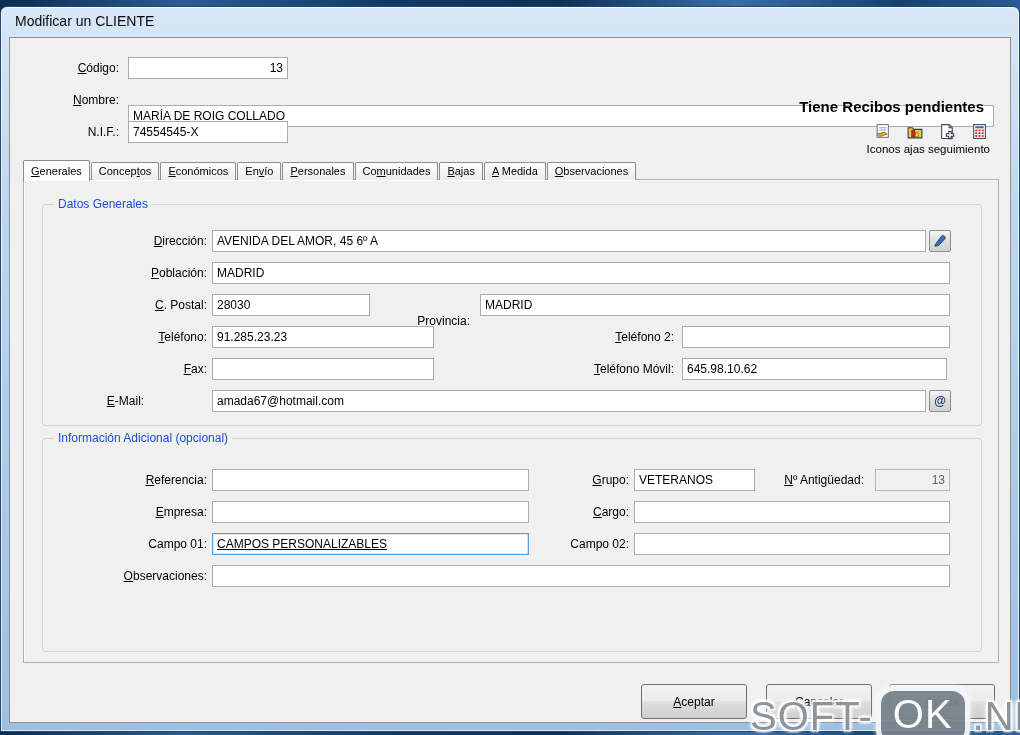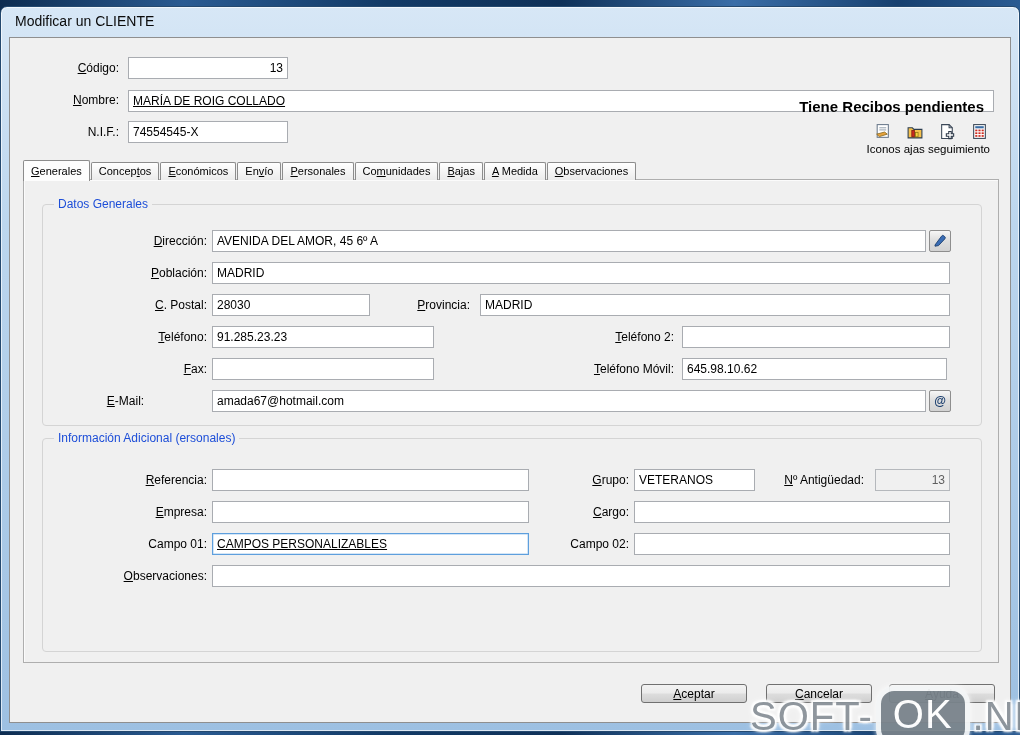--- a/index.html
+++ b/index.html
@@ -50,21 +50,21 @@
   }
   .group { position:absolute; border:1px solid #d4d4d4; border-radius:4px; }
   .group-title { position:absolute; top:-8px; left:11px; background:#f0f0f0; padding:0 4px; font-size:12px; color:#1d4ed8; height:15px; line-height:15px; }
   .mini-btn {
     position:absolute; width:22px; height:22px; border:1px solid #8e8e8e; border-radius:2px;
     background:linear-gradient(180deg,#f6f6f6,#dfdfdf 45%,#d2d2d2);
     display:flex; align-items:center; justify-content:center; cursor:default;
     font-size:12px; font-weight:bold; color:#1a3e6e; padding:0;
   }
   .btn {
-    position:absolute; width:106px; height:19px; font-family:"Liberation Sans", sans-serif;
+    position:absolute; width:106px; height:35px; font-family:"Liberation Sans", sans-serif;
     font-size:12px; color:#000; border:1px solid #707070; border-radius:3px;
     background:linear-gradient(180deg,#f2f2f2 0%,#ebebeb 48%,#dddddd 52%,#cfcfcf 100%);
   }
   .watermark {
     position:absolute; left:750px; top:686px; display:flex; align-items:center;
     font-size:40px; font-weight:normal; letter-spacing:1px; color:#8a9299;
     text-shadow:-2px -2px 2px #fff, 2px -2px 2px #fff, -2px 2px 2px #fff, 2px 2px 2px #fff, 0 0 6px #fff;
     z-index:50; opacity:.95;
   }
   .wm-ok {
@@ -80,21 +80,21 @@
 <div class="dialog">
   <div class="titlebar">
     <span class="title-text">Modificar un CLIENTE</span>
   </div>
 
   <div class="content">
 
     <label class="lbl" style="left:8px;top:19px;width:101px;"><u>C</u>ódigo:</label>
     <input class="txt ra" style="left: 118px; top: 19px; width: 160px;" value="13">
     <label class="lbl" style="left:8px;top:51px;width:101px;"><u>N</u>ombre:</label>
-    <input class="txt" style="left: 118px; top: 52px; width: 866px; text-decoration: underline;" value="MARÍA DE ROIG COLLADO">
+    <input class="txt" style="left: 118px; top: 67px; width: 866px;" value="MARÍA DE ROIG COLLADO">
     <label class="lbl" style="left:8px;top:83px;width:101px;">N.I.F.:</label>
     <input class="txt" style="left: 118px; top: 83px; width: 160px;" value="74554545-X">
 
     <div class="status" style="right:26px;top:13px;margin-top:47px;">Tiene Recibos pendientes</div>
 
     <div class="icon-row" style="right:22px;top:85px;">
       <span>
         <svg width="17" height="17" viewBox="0 0 16 16">
           <rect x="3" y="1.5" width="10.5" height="12" fill="#ffffff" stroke="#6b7a8c" stroke-width="1"></rect>
           <line x1="5" y1="4.5" x2="11.5" y2="4.5" stroke="#9aa6b2" stroke-width="1"></line>
@@ -160,41 +160,41 @@
             <path d="M2 12 L8.5 3.2 a1.6 1.6 0 0 1 2.4 -.3 l.8 .7 a1.6 1.6 0 0 1 .1 2.3 L5.5 12.6 L2 13.2 Z" fill="#3a6db5" stroke="#1d3f6e" stroke-width="0.9"></path>
           </svg>
         </span>
       </button>
 
       <label class="lbl" style="left:20px;top:82px;width:163px;"><u>P</u>oblación:</label>
       <input class="txt" style="left: 188px; top: 82px; width: 738px;" value="MADRID">
 
       <label class="lbl" style="left:20px;top:114px;width:163px;"><u>C</u>. Postal:</label>
       <input class="txt" style="left: 188px; top: 114px; width: 158px;" value="28030">
-      <label class="lbl" style="left:330px;top:114px;width:116px;"><u>P</u>rovincia:</label>
+      <label class="lbl" style="left:330px;top:130px;width:116px;"><u>P</u>rovincia:</label>
       <input class="txt" style="left: 456px; top: 114px; width: 470px;" value="MADRID">
 
       <label class="lbl" style="left:20px;top:146px;width:163px;"><u>T</u>eléfono:</label>
       <input class="txt" style="left: 188px; top: 146px; width: 222px;" value="91.285.23.23">
       <label class="lbl" style="left:490px;top:146px;width:160px;"><u>T</u>eléfono 2:</label>
       <input class="txt" style="left: 658px; top: 146px; width: 268px;" value="">
 
       <label class="lbl" style="left:20px;top:178px;width:163px;"><u>F</u>ax:</label>
       <input class="txt" style="left: 188px; top: 178px; width: 222px;" value="">
       <label class="lbl" style="left:490px;top:178px;width:160px;"><u>T</u>eléfono Móvil:</label>
       <input class="txt" style="left: 658px; top: 178px; width: 265px;" value="645.98.10.62">
 
       <label class="lbl" style="left:20px;top:210px;width:163px;text-align:center;"><u>E</u>-Mail:</label>
       <input class="txt" style="left: 188px; top: 210px; width: 714px;" value="amada67@hotmail.com">
       <button class="mini-btn" style="left:905px;top:210px;">
           <span>@</span>
         </button>
 
       <div class="group" style="left:18px;top:258px;width:940px;height:214px;">
-        <span class="group-title">Información Adicional (ersonales)</span>
+        <span class="group-title">Información Adicional (opcional)</span>
       </div>
 
       <label class="lbl" style="left:20px;top:289px;width:163px;"><u>R</u>eferencia:</label>
       <input class="txt" style="left: 188px; top: 289px; width: 317px;" value="">
       <label class="lbl" style="left:510px;top:289px;width:95px;"><u>G</u>rupo:</label>
       <input class="txt" style="left: 610px; top: 289px; width: 121px;" value="VETERANOS">
       <label class="lbl" style="left:732px;top:289px;width:108px;"><u>N</u>º Antigüedad:</label>
       <input class="txt dis ra" style="left: 851px; top: 289px; width: 75px;" disabled="" value="13">
 
       <label class="lbl" style="left:20px;top:321px;width:163px;"><u>E</u>mpresa:</label>

